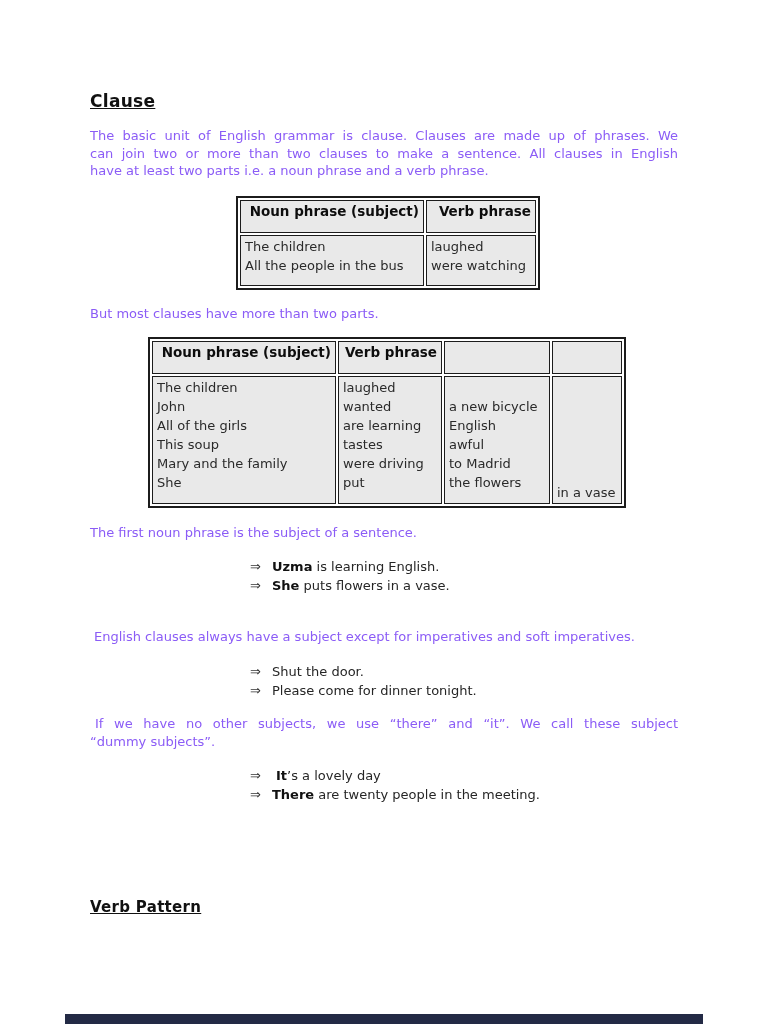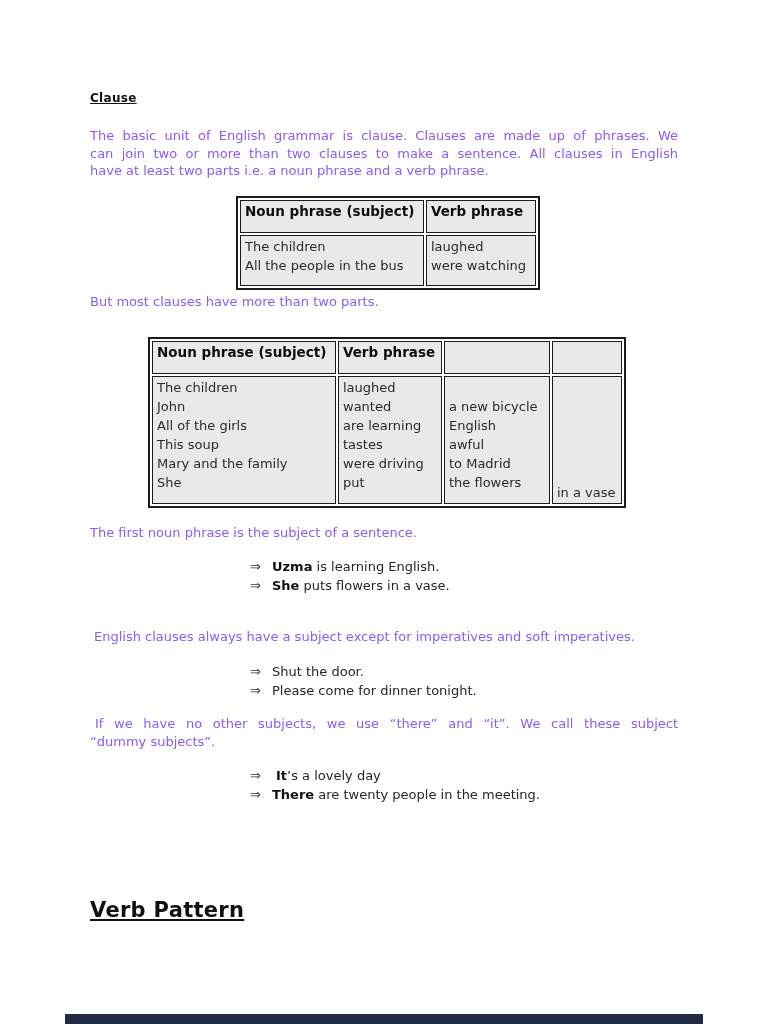--- a/index.html
+++ b/index.html
@@ -3,37 +3,37 @@
 <meta charset="utf-8">
 <style>
   html,body { margin:0; padding:0; background:#ffffff; }
   .page {
     position:relative; width:768px; height:1024px; background:#ffffff;
     font-family:"DejaVu Sans","Liberation Sans",sans-serif; color:#222222;
     overflow:hidden;
   }
   .abs { position:absolute; }
   .heading {
-    margin:0; font-size:12px; font-weight:bold; color:#111;
+    margin:0; font-size:17px; font-weight:bold; color:#111;
     text-decoration:underline; letter-spacing:0.3px;
   }
   .body-text { font-size:13px; line-height:17.5px; color:#8b5cf6; }
   .jline { display:block; text-align:justify; text-align-last:justify; }
   .nline { display:block; }
 
   table.gtable {
     position:absolute; border-collapse:separate; border-spacing:2px;
     border:2px solid #1c1c1c; background:#ffffff;
   }
   table.gtable td {
     border:1.5px solid #1c1c1c; background:#e9e9e9; vertical-align:top;
     padding:1px 4px; font-size:13px; line-height:19px; color:#2a2a2a;
     white-space:pre-line;
   }
-  table.gtable td.hdr { font-weight:bold; font-size:13.5px; color:#0d0d0d; height:29px; }
+  table.gtable td.hdr { font-weight:bold; font-size:13.5px; color:#0d0d0d; height:29px;text-align:right; }
   #table1 { left:236px; top:196px; }
   #table1 td.c1 { width:174px; }
   #table1 td.c2 { width:100px; }
   #table1 td.body-cell { height:47px; }
   #table2 { left:148px; top:337px; }
   #table2 td.c1 { width:174px; }
   #table2 td.c2 { width:94px; }
   #table2 td.c3 { width:96px; }
   #table2 td.c4 { width:60px; }
   #table2 td.body-cell { height:124px; }
@@ -67,21 +67,21 @@
     </tr>
     <tr>
       <td class="body-cell c1">The children
 All the people in the bus</td>
       <td class="body-cell c2">laughed
 were watching</td>
     </tr>
   </tbody>
     </table>
 
-  <div class="abs body-text" style="left:90px; top:293px;">But most clauses have more than two parts.</div>
+  <div class="abs body-text" style="left:90px; top:305px;">But most clauses have more than two parts.</div>
 
   <table id="table2" class="gtable">
     <tbody>
         <tr>
       <td class="hdr c1">Noun phrase (subject)</td>
       <td class="hdr c2">Verb phrase</td>
       <td class="hdr c3"></td>
       <td class="hdr c4"></td>
     </tr>
     <tr>
@@ -125,17 +125,17 @@
   <div class="abs body-text" style="left:90px; top:715px; width:588px;">
     <span class="jline" style="text-indent:5px;">If we have no other subjects, we use “there” and “it”. We call these subject</span>
     <span class="nline">“dummy subjects”.</span>
   </div>
 
   <div class="abs ex-group" style="left:250px; top:766px;">
     <div class="ex-line indent-sm"><span class="arrow-glyph">⇒</span><b>It</b><span>’s a lovely day</span></div>
     <div class="ex-line"><span class="arrow-glyph">⇒</span><b>There</b><span> are twenty people in the meeting.</span></div>
   </div>
 
-  <h1 class="abs heading" style="left:90px; top:898px; font-size:21px;">Verb Pattern</h1>
+  <h1 class="abs heading" style="left:90px; top:898px; font-size:15px;">Verb Pattern</h1>
 
   <div class="abs bottom-bar"></div>
 
 </div>
 
 </body></html>

